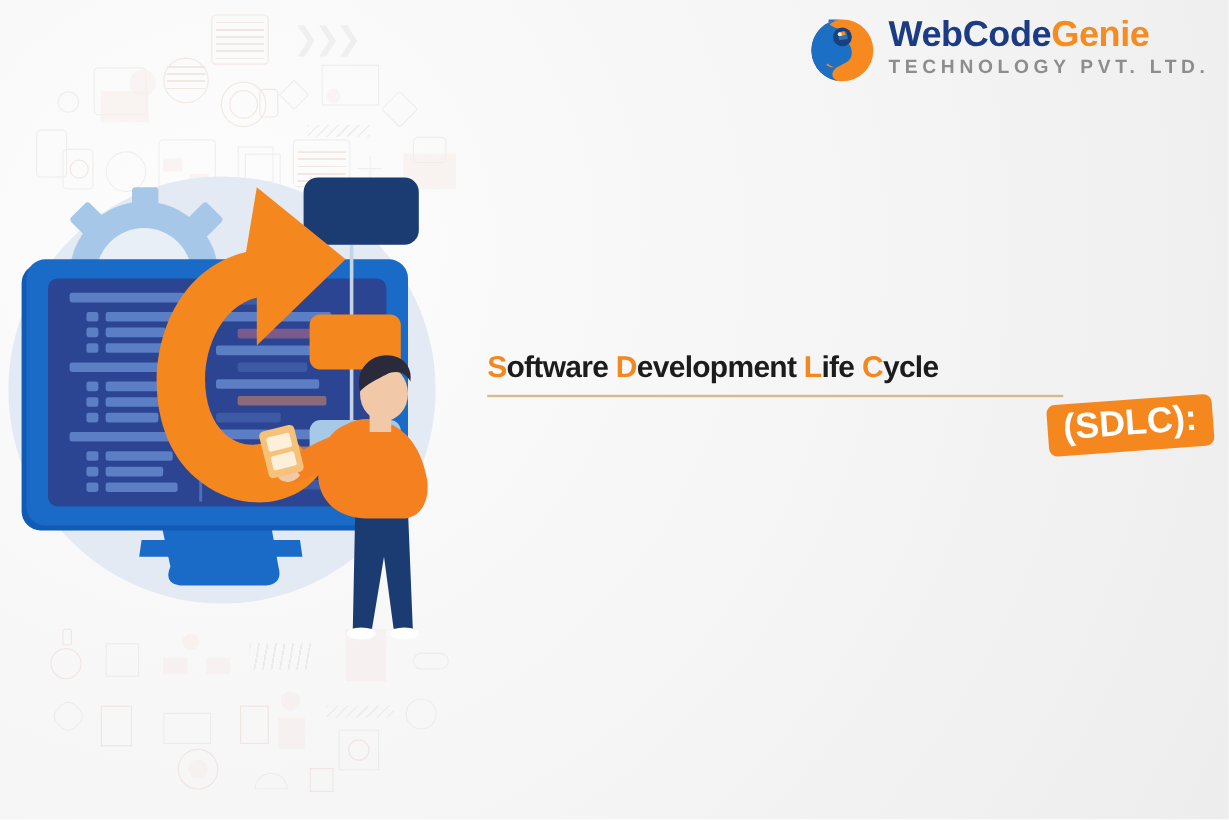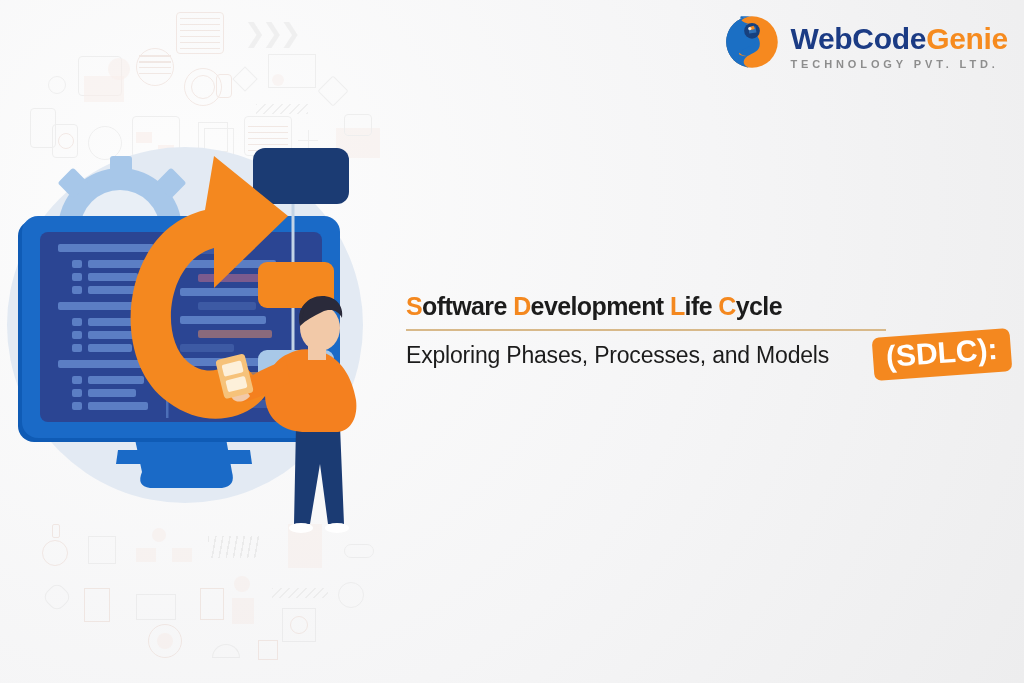--- a/index.html
+++ b/index.html
@@ -55,36 +55,36 @@
       repeating-linear-gradient(135deg, #e0e0e0 0 1.4px, transparent 1.4px 6px);
     height: 10px;
   }
 
   
   .logo {
     position: absolute;
     top: 14px;
     right: 16px;
     display: flex;
-    align-items: flex-end;
+    align-items: flex-start;
     gap: 10px;
   }
   .logo-mark { width: 56px; height: 56px; display: block; }
   .logo-words { display: flex; flex-direction: column; line-height: 1; }
   .logo-wordmark {
     font-size: 30px;
     font-weight: 700;
     letter-spacing: -0.3px;
     white-space: nowrap;
   }
   .logo-wordmark .w-blue  { color: #1b3b84; }
   .logo-wordmark .w-orange{ color: #f68b1f; }
   .logo-tagline {
     margin-top: 5px;
-    font-size: 11px;
+    font-size: 16px;
     font-weight: 700;
     color: #8d8d8d;
     letter-spacing: 3.9px;
     white-space: nowrap;
   }
 
   
   .illustration {
     position: absolute;
     left: 0;
@@ -376,17 +376,16 @@
         <path d="M300 200 C298 192 302 184 310 182 C304 188 302 194 302 202 Z" fill="#2a2a3a"></path>
       </g>
     </svg>
   </div>
 
   <div class="headline">
     <h1 class="title">
       <span class="cap">S</span><span>oftware </span><span class="cap">D</span><span>evelopment </span><span class="cap">L</span><span>ife </span><span class="cap">C</span><span>ycle</span>
     </h1>
     <div class="rule"></div>
-    <p class="subtitle">Exploring Phases, Processes, and Models</p>
     <div class="badge">(SDLC):</div>
   </div>
 
 </div>
 
 </body></html>

